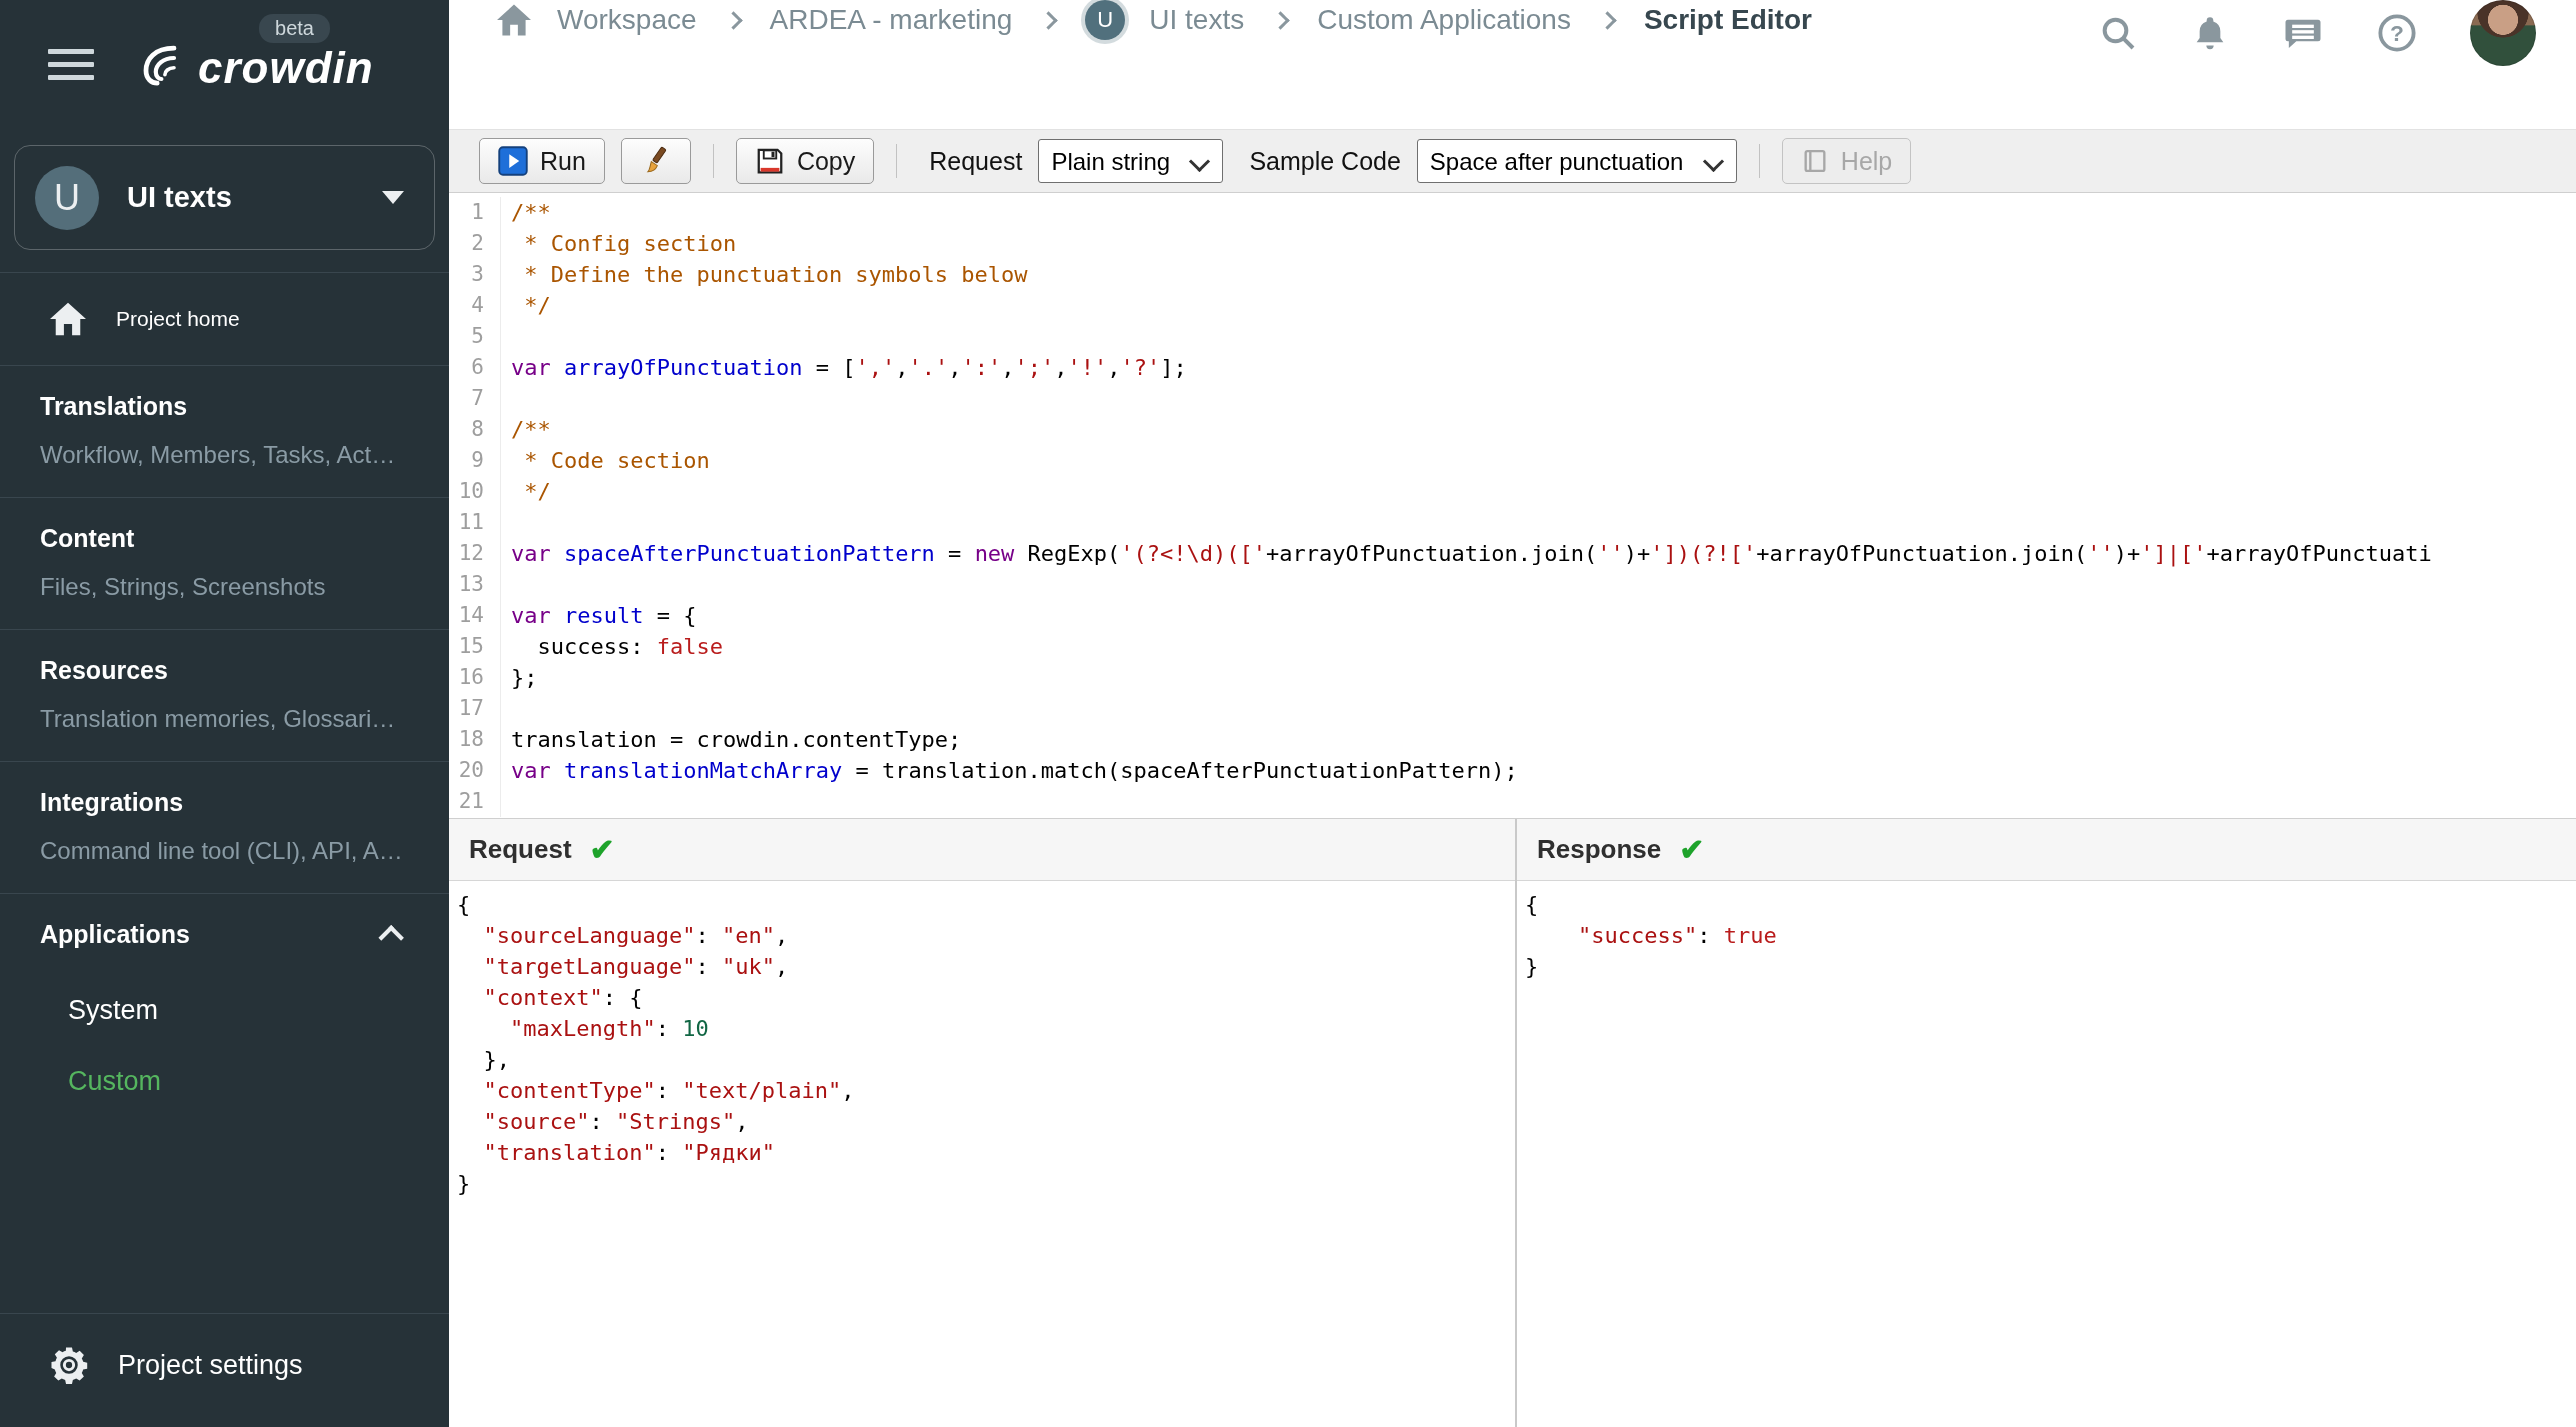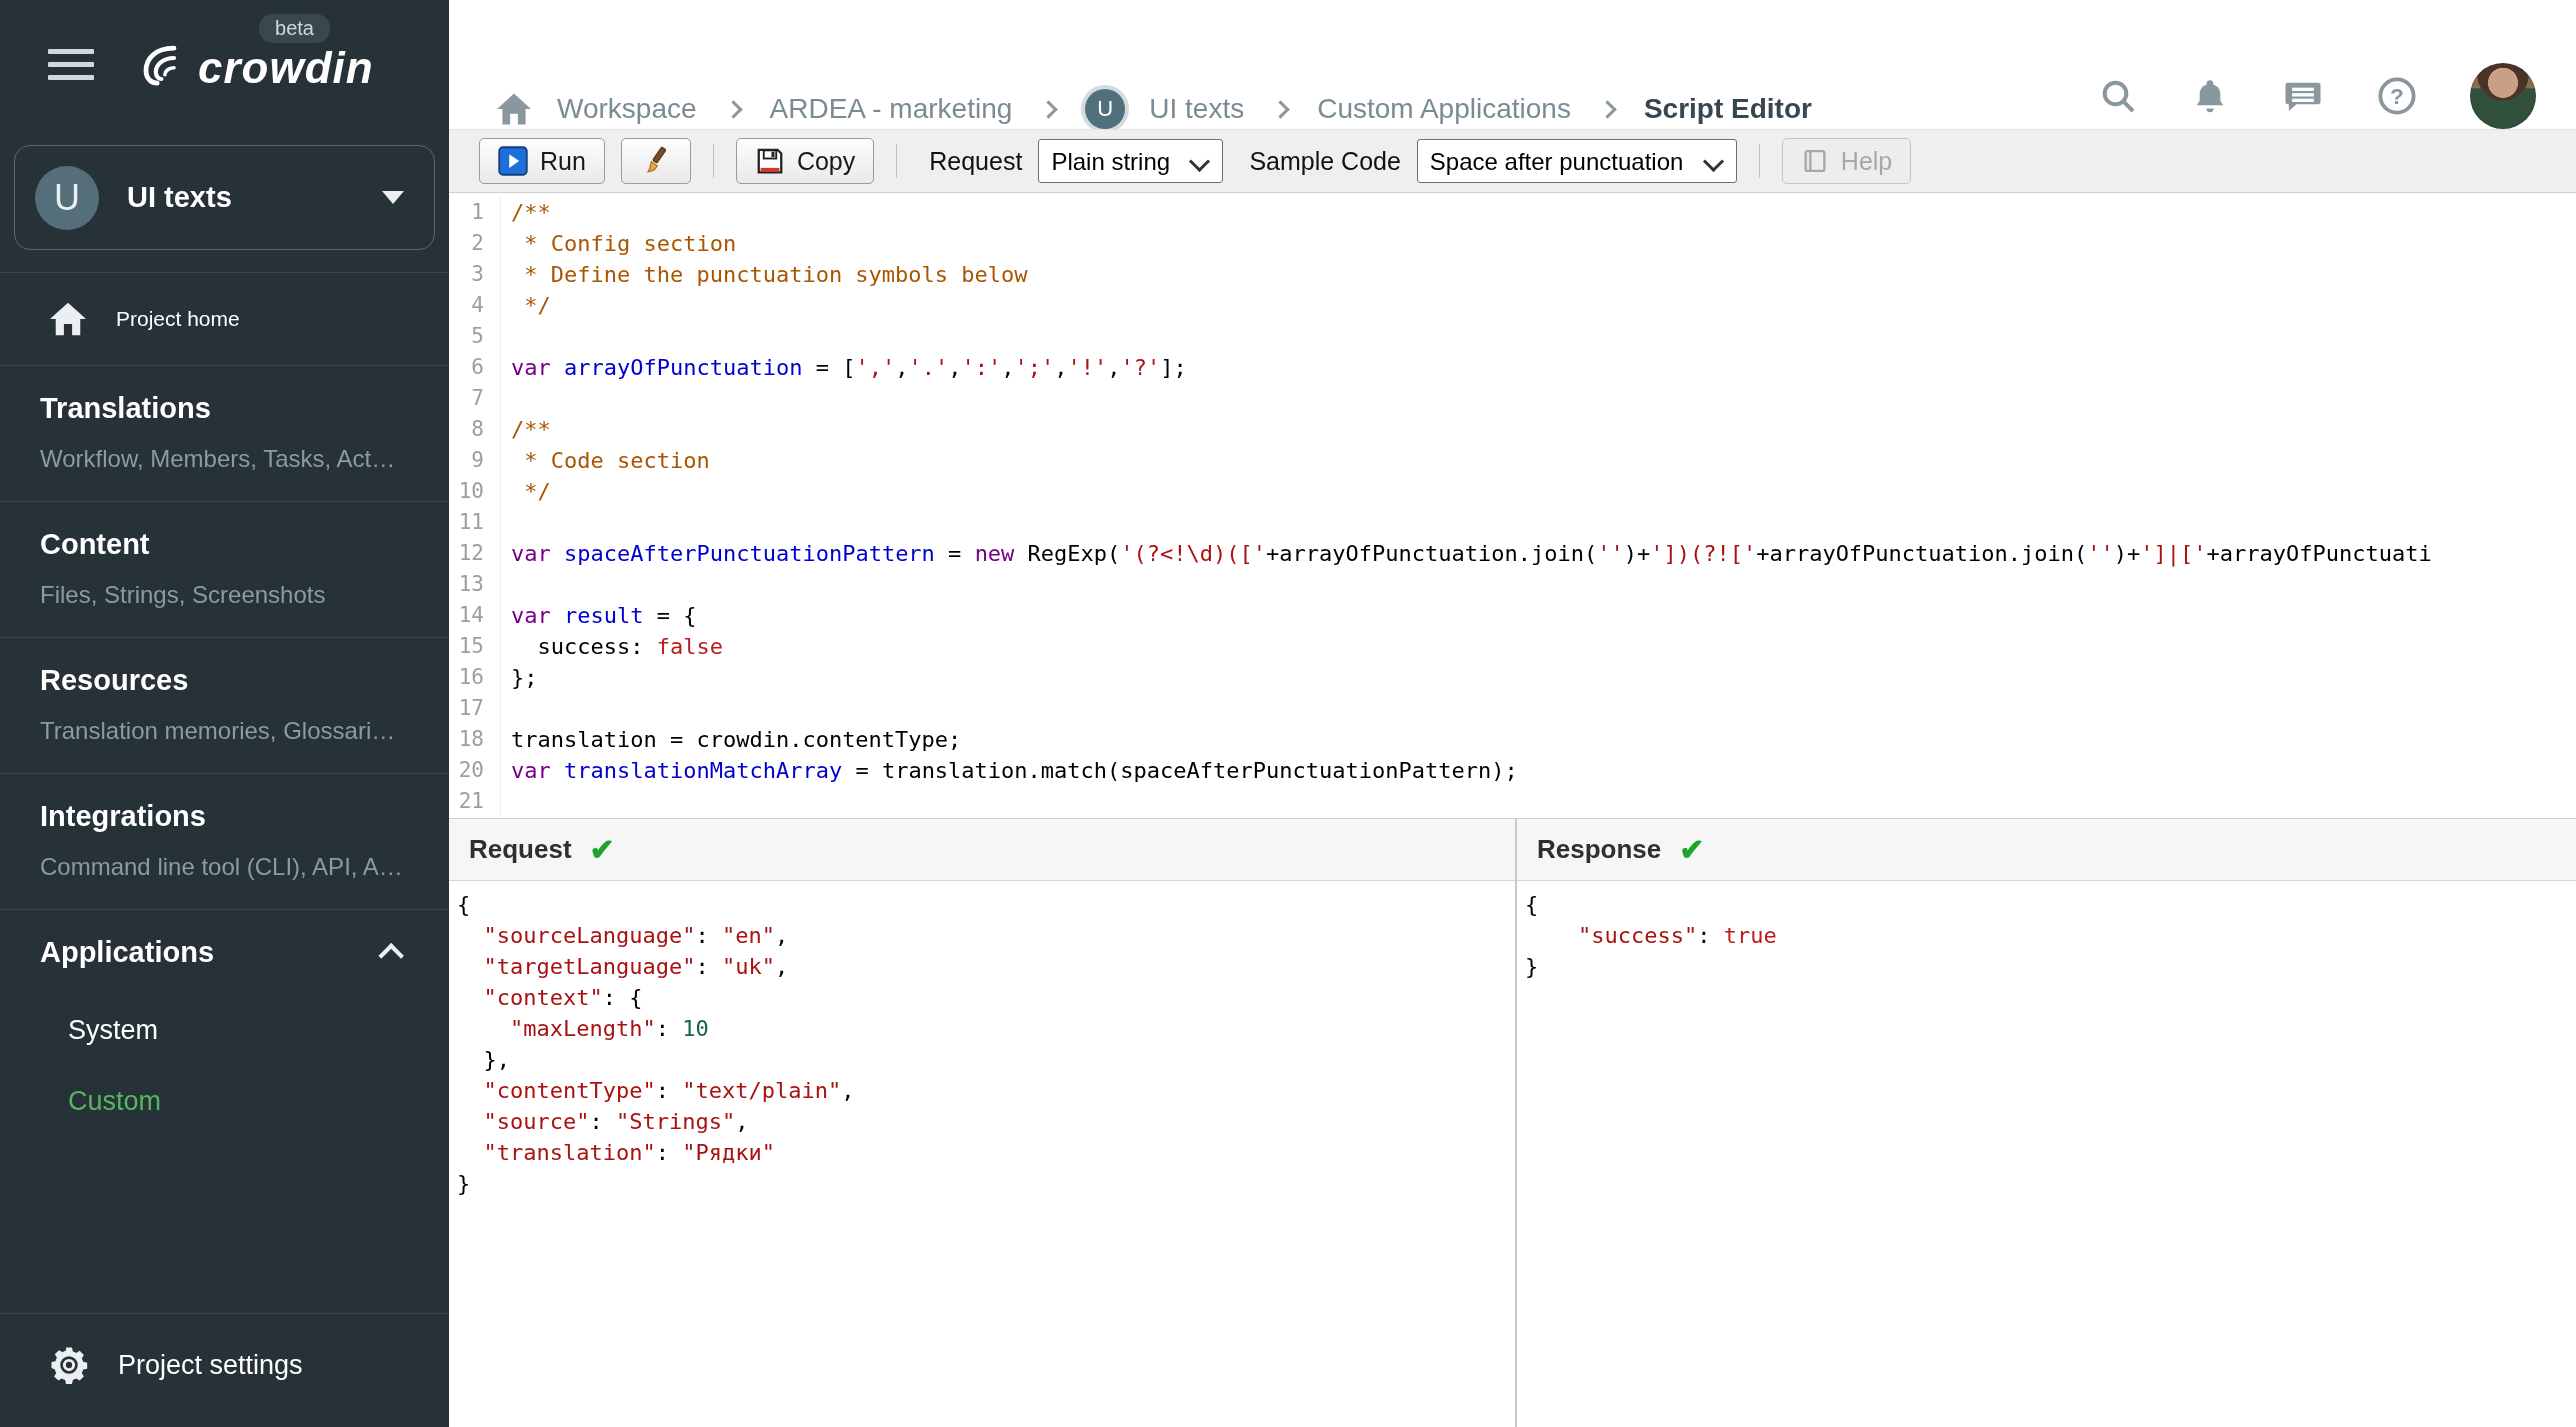--- a/index.html
+++ b/index.html
@@ -17,34 +17,34 @@
 
   .side-selector { margin:16px 14px 22px 14px; border:1px solid rgba(255,255,255,.25); border-radius:16px; height:105px; display:flex; align-items:center; padding:0 30px 0 20px; gap:28px; cursor:pointer; flex:none; }
   .proj-avatar { width:64px; height:64px; border-radius:50%; background:#546e7a; color:#eceff1; display:flex; align-items:center; justify-content:center; font-size:36px; flex:none; }
   .side-selector .proj-name { font-size:29px; font-weight:bold; flex:1; }
   .caret-down { width:0; height:0; border-left:11px solid transparent; border-right:11px solid transparent; border-top:13px solid #eceff1; }
 
   .side-divider { border-top:1px solid #39464e; }
   .side-row { display:flex; align-items:center; gap:28px; padding:28px 24px 28px 48px; cursor:pointer; }
   .side-row .row-label { font-size:21px; }
   .side-section { padding:26px 40px 28px 40px; cursor:pointer; }
-  .side-section .sec-title { font-size:29px; font-weight:bold; margin-bottom:20px; }
+  .side-section .sec-title { font-size:25px; font-weight:bold; margin-bottom:20px; }
   .side-section .sec-sub { font-size:24px; color:#8a9ba5; white-space:nowrap; overflow:hidden; }
   .apps-head { display:flex; align-items:center; justify-content:space-between; }
   .chevron-up { width:18px; height:18px; border-left:4px solid #eceff1; border-top:4px solid #eceff1; transform:rotate(45deg) translateY(4px); margin-right:6px; }
   .app-item { font-size:27px; padding:20px 0 20px 28px; cursor:pointer; }
   .app-item.active { color:#55b65f; }
   .side-settings { margin-top:auto; border-top:1px solid #39464e; display:flex; align-items:center; gap:28px; padding:30px 24px 42px 48px; cursor:pointer; }
   .side-settings .row-label { font-size:27px; }
   .icon-svg { flex:none; }
 
   
   .main { display:flex; flex-direction:column; height:100%; min-width:0; }
 
-  .topbar { height:129px; flex:none; display:flex; align-items:flex-end; padding:0 40px 0 46px; background:#fff; }
+  .topbar { height:129px; flex:none; display:flex; align-items:flex-start; padding:0 40px 0 46px; background:#fff; }
   .breadcrumb { display:flex; align-items:center; gap:24px; flex:1; min-width:0; }
   .crumb { font-size:28px; color:#7b8b93; cursor:pointer; white-space:nowrap; }
   .crumb.current { color:#37474f; font-weight:bold; cursor:default; }
   .crumb-sep { width:13px; height:13px; border-right:3px solid #8a979e; border-top:3px solid #8a979e; transform:rotate(45deg); margin:0 6px; flex:none; }
   .crumb-badge { width:40px; height:40px; border-radius:50%; background:#51707d; color:#fff; font-size:22px; display:flex; align-items:center; justify-content:center; box-shadow:0 0 0 4px rgba(81,112,125,.25); flex:none; }
   .top-icons { display:flex; align-items:center; gap:52px; }
   .tool-ic { cursor:pointer; }
   .user-avatar { width:66px; height:66px; border-radius:50%; cursor:pointer; flex:none;
     background:
       radial-gradient(circle at 50% 30%, #c99f85 0 26%, rgba(0,0,0,0) 27%),

